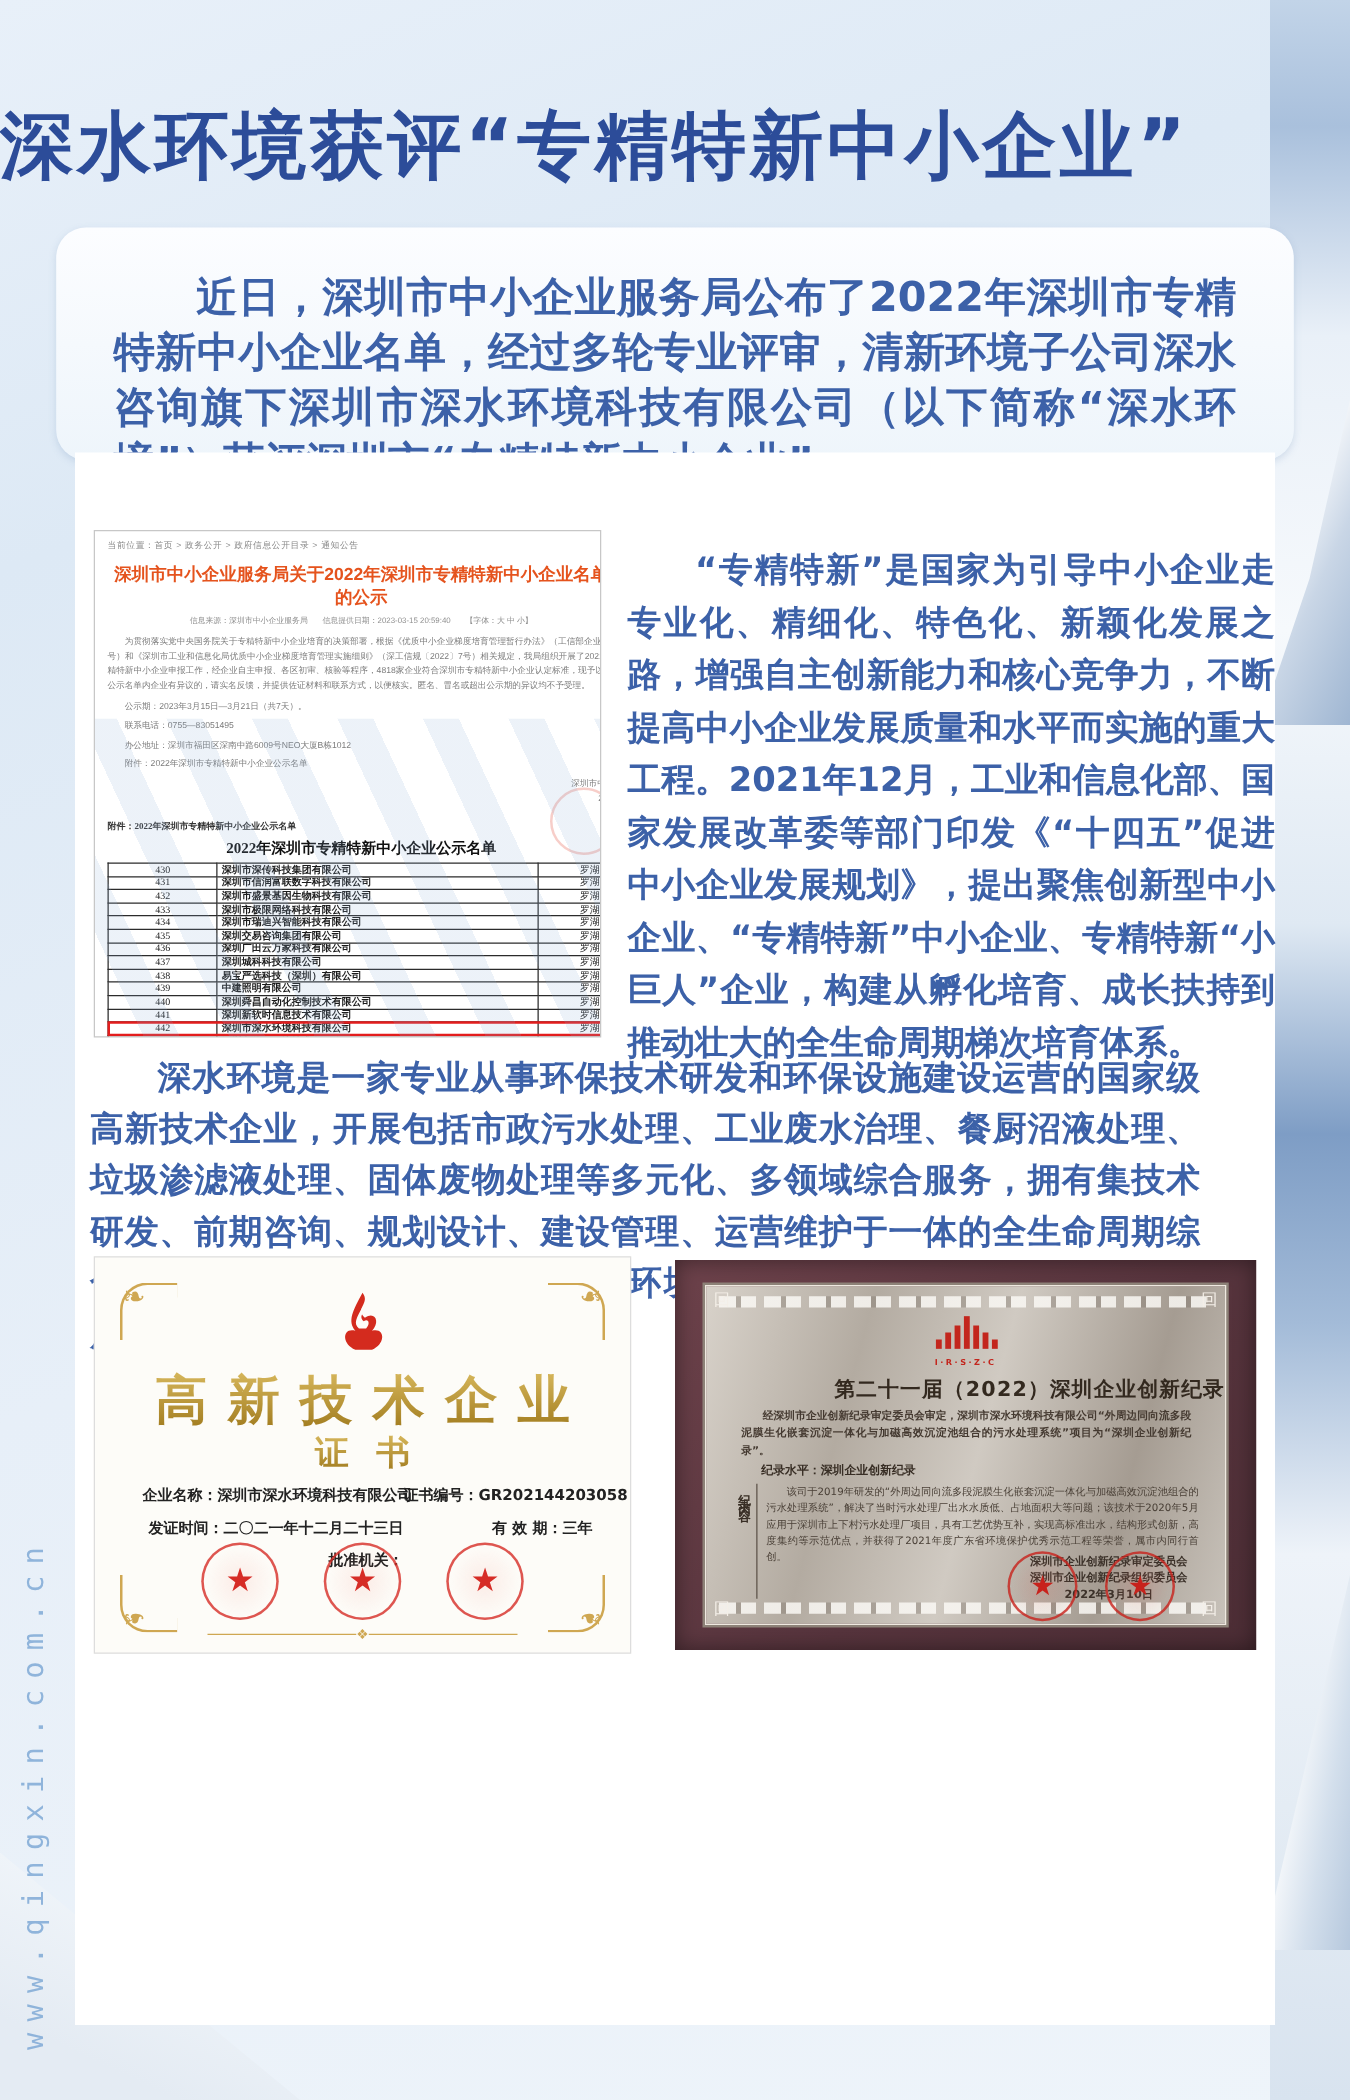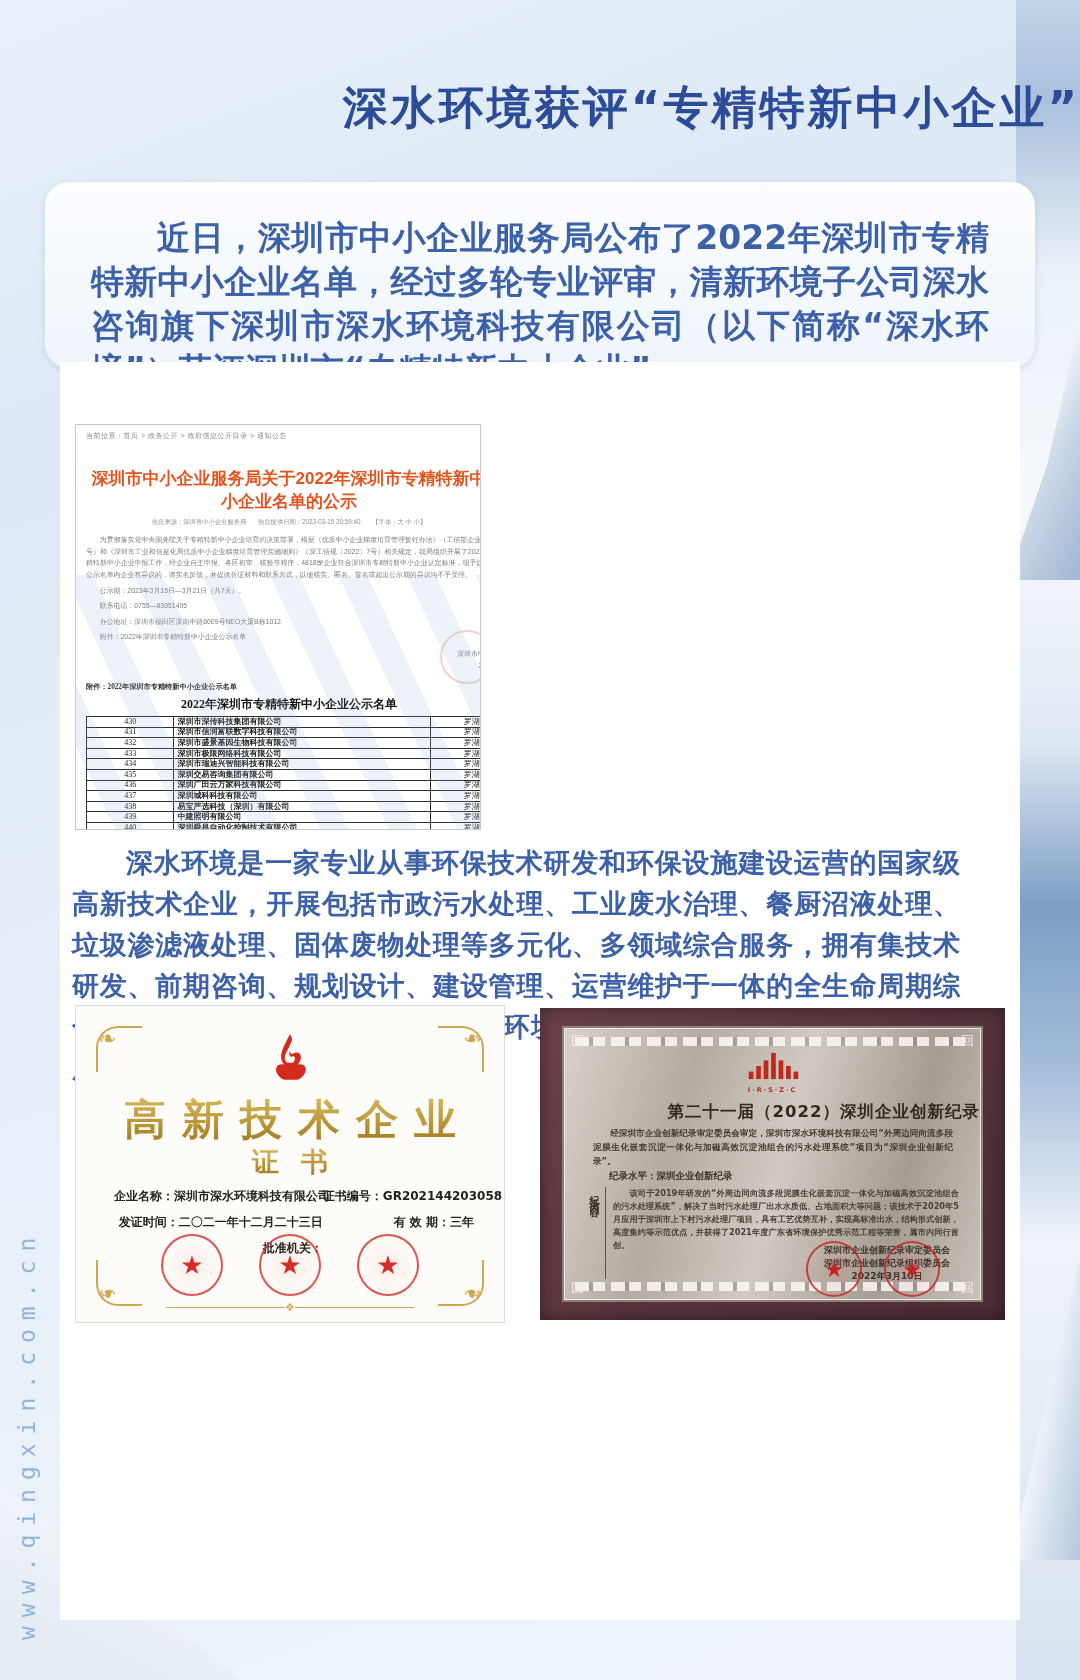--- a/index.html
+++ b/index.html
@@ -16,40 +16,40 @@
     background:linear-gradient(115deg,#ffffff 30%,#c9d6e6 60%,#9fb6d2 100%);
     clip-path:polygon(100% 0,100% 100%,0 100%,55% 55%); }
   .mountain-strip::after { content:""; position:absolute; left:-6px; bottom:120px; width:70px; height:300px;
     background:linear-gradient(100deg,#ffffff 35%,#d3dfec 70%,#b6c8dd 100%);
     clip-path:polygon(100% 0,100% 100%,0 100%,60% 40%); }
   .slope-bl { position:absolute; left:0; bottom:0; width:240px; height:220px;
     background:linear-gradient(25deg,#e4ebf3 20%,#eff4f9 60%,transparent 100%);
     clip-path:polygon(0 100%,100% 100%,0 10%); }
 
   
-  .page-title { position:absolute; top:78px; left:0; width:100%; text-align:right;
-    font-size:45px; font-weight:700; letter-spacing:3px; color:#2c4c99; }
+  .page-title { position:absolute; top:78px; left:0; width:100%; text-align:left;
+    font-size:59px; font-weight:700; letter-spacing:3px; color:#2c4c99; }
 
   
   .intro-card { position:absolute; left:45px; top:182px; width:990px; height:186px;
     background:linear-gradient(180deg,#fcfdff, #eef5fb); border-radius:24px;
     box-shadow:0 2px 6px rgba(120,150,190,.25); }
   .intro-card p { margin:34px 46px 0 46px; font-size:33px; line-height:44px; color:#3c61a8;
     text-align:justify; text-indent:2em; font-weight:600; }
 
   
   .content-panel { position:absolute; left:60px; top:362px; width:960px; height:1258px; background:#ffffff; }
 
   
   .doc { position:absolute; left:75px; top:424px; width:406px; height:406px; background:#fff;
     border:1px solid #c7c7c7; overflow:hidden; font-family:"Liberation Serif","DejaVu Serif",serif; }
   .doc-in { position:relative; width:450px; padding:6px 8px 0 10px; }
   .doc-breadcrumb { font-family:"Liberation Sans",sans-serif; font-size:7px; color:#8a8a8a; letter-spacing:.5px; }
-  .doc-title { margin-top:26px; text-align:center; font-family:"Liberation Sans",sans-serif;
-    font-size:17px; font-weight:700; color:#e5531d; width:406px; }
+  .doc-title { margin-top:10px; text-align:center; font-family:"Liberation Sans",sans-serif;
+    font-size:14px; font-weight:700; color:#e5531d; width:406px; }
   .doc-meta { margin-top:5px; width:406px; text-align:center; font-family:"Liberation Sans",sans-serif;
     font-size:6.3px; color:#8f8f8f; }
   .doc-meta span { margin:0 5px; }
   .doc-body { margin-top:7px; font-size:6.9px; line-height:11.5px; color:#7c7c7c; text-align:justify;
     text-indent:2em; font-family:"Liberation Sans",sans-serif; }
   .doc-line { margin-top:5.5px; font-size:6.9px; color:#7c7c7c; font-family:"Liberation Sans",sans-serif; text-indent:2em; }
   .doc-sign { margin-top:6px; width:440px; text-align:right; font-size:6.9px; color:#7c7c7c;
     font-family:"Liberation Sans",sans-serif; line-height:12px; }
   .doc-seal { position:absolute; right:-14px; top:205px; width:54px; height:54px; border-radius:50%;
     border:2px solid rgba(225,80,60,.28); }
@@ -120,21 +120,21 @@
   .plaque-logo { position:absolute; left:50%; top:22px; transform:translateX(-50%); text-align:center; }
   .plaque-logo .irszc { margin-top:1px; font-size:6.5px; letter-spacing:2px; color:#c3261d; font-weight:700; }
   .plaque-title { position:absolute; top:72px; width:100%; text-align:right; font-size:16.5px;
     font-weight:800; color:#33291f; letter-spacing:1px; }
   .plaque-intro { position:absolute; left:28px; top:97px; width:360px; font-size:8.6px; line-height:14px;
     color:#453a31; font-weight:700; text-align:justify; text-indent:2em; }
   .plaque-level { position:absolute; left:44px; top:141px; font-size:9.5px; font-weight:800; color:#382e25; }
   .plaque-contentblock { position:absolute; left:22px; top:158px; width:372px; display:flex; }
   .plaque-sidelabel { writing-mode:vertical-rl; letter-spacing:4px; font-size:10px; font-weight:800;
     color:#382e25; border-right:1.5px solid #5c5248; padding-right:4px; margin-right:7px; height:92px; }
-  .plaque-content { flex:1; font-size:8.2px; line-height:13px; color:#4a4037; font-weight:700;
+  .plaque-content { flex:1; font-size:8.2px; line-height:13px; color:#4a4037; font-weight:400;
     text-align:justify; text-indent:2em; }
   .plaque-sign { position:absolute; right:30px; bottom:16px; text-align:center; font-size:9px;
     font-weight:800; color:#3c322a; line-height:13px; }
   .pseal { position:absolute; width:56px; height:56px; border-radius:50%; border:2.5px solid rgba(200,34,28,.8);
     display:flex; align-items:center; justify-content:center; color:#c8221c; font-size:22px;
     background:radial-gradient(circle,rgba(230,90,80,.15),transparent 70%); }
   .pseal1 { right:118px; bottom:2px; } .pseal2 { right:40px; bottom:2px; }
 
   
   .watermark { position:absolute; left:14px; top:1640px; transform:rotate(-90deg); transform-origin:left top;
@@ -275,20 +275,21 @@
       <td class="c-dist">罗湖区</td>
     </tr>
 
   </tbody>
       </table>
     </div>
     <div class="doc-seal"></div>
     <div class="doc-stripes"></div>
   </div>
 
+  <p class="para-right">“专精特新”是国家为引导中小企业走专业化、精细化、特色化、新颖化发展之路，增强自主创新能力和核心竞争力，不断提高中小企业发展质量和水平而实施的重大工程。2021年12月，工业和信息化部、国家发展改革委等部门印发《“十四五”促进中小企业发展规划》，提出聚焦创新型中小企业、“专精特新”中小企业、专精特新“小巨人”企业，构建从孵化培育、成长扶持到推动壮大的全生命周期梯次培育体系。</p>
   <p class="para-mid">深水环境是一家专业从事环保技术研发和环保设施建设运营的国家级高新技术企业，开展包括市政污水处理、工业废水治理、餐厨沼液处理、垃圾渗滤液处理、固体废物处理等多元化、多领域综合服务，拥有集技术研发、前期咨询、规划设计、建设管理、运营维护于一体的全生命周期综合实力，致力于为客户提供一站式环境保护系统解决方案，推动行业发展。</p>
 
   <div class="cert">
     <span class="corner tl"></span>
     <span class="corner tr"></span>
     <span class="corner bl"></span>
     <span class="corner br"></span>
     <span class="cert-logo">
       <svg width="38" height="50" viewBox="0 0 40 52">
         <path d="M20 2 C27 11 13 15 22 23 C31 17 35 27 28 34 C39 31 40 45 28 50 L14 50 C2 45 3 31 14 34 C7 26 12 17 20 2 Z" fill="#d42b1e"></path>

